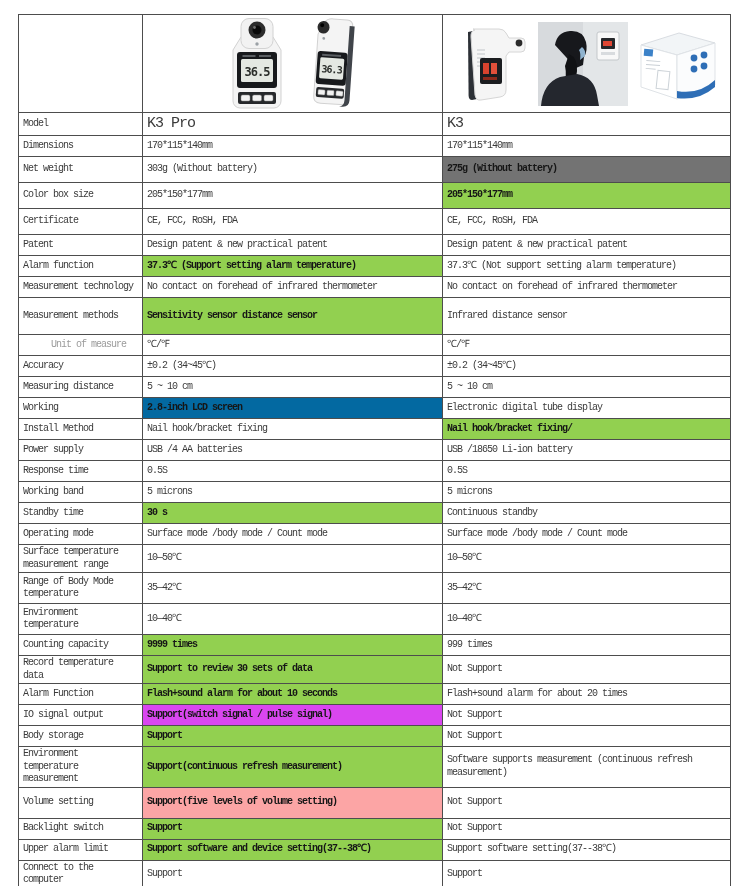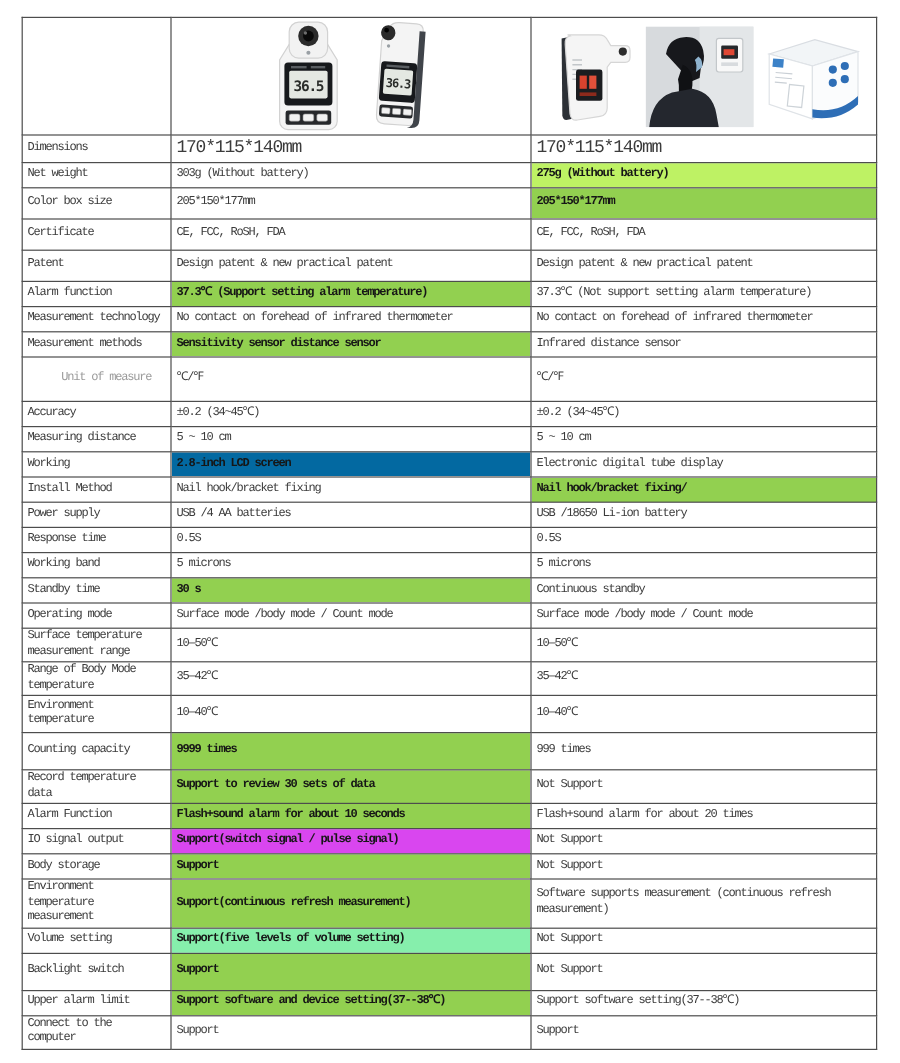--- a/index.html
+++ b/index.html
@@ -114,28 +114,33 @@
             <circle cx="61" cy="44" r="3.4" fill="#2e6eb6"></circle>
             <circle cx="71" cy="41" r="3.4" fill="#2e6eb6"></circle>
             <path d="M44,66 q22,4 38,-11 v7 q-16,14 -38,11 z" fill="#2e6eb6"></path>
           </svg>
         </div>
       </td>
     </tr>
   </thead>
   <tbody id="spec-body">
       <tr>
+    <td>Model</td>
+    <td>K3 Pro</td>
+    <td>K3</td>
+  </tr>
+      <tr>
     <td>Dimensions</td>
     <td>170*115*140mm</td>
     <td>170*115*140mm</td>
   </tr>
       <tr>
     <td>Net weight</td>
     <td>303g (Without battery)</td>
-    <td class="green" style="background: #bef264;">275g (Without battery)</td>
+    <td class="green" style="background: #737373;">275g (Without battery)</td>
   </tr>
       <tr>
     <td>Color box size</td>
     <td>205*150*177mm</td>
     <td class="green" style="background: rgb(146, 208, 80);">205*150*177mm</td>
   </tr>
       <tr>
     <td>Certificate</td>
     <td>CE, FCC, RoSH, FDA</td>
     <td>CE, FCC, RoSH, FDA</td>
@@ -250,21 +255,21 @@
     <td class="green" style="background: rgb(146, 208, 80);">Support</td>
     <td>Not Support</td>
   </tr>
       <tr>
     <td>Environment temperature measurement</td>
     <td class="green" style="background: rgb(146, 208, 80);">Support(continuous refresh measurement)</td>
     <td>Software supports measurement (continuous refresh measurement)</td>
   </tr>
       <tr>
     <td>Volume setting</td>
-    <td class="green" style="background: #86efac; margin-top: 35px;">Support(five levels of volume setting)</td>
+    <td class="green" style="background: #fca5a5; margin-top: 35px;">Support(five levels of volume setting)</td>
     <td>Not Support</td>
   </tr>
       <tr>
     <td>Backlight switch</td>
     <td class="green" style="background: rgb(146, 208, 80);">Support</td>
     <td>Not Support</td>
   </tr>
       <tr>
     <td>Upper alarm limit</td>
     <td class="green" style="background: rgb(146, 208, 80);">Support software and device setting(37--38℃)</td>

